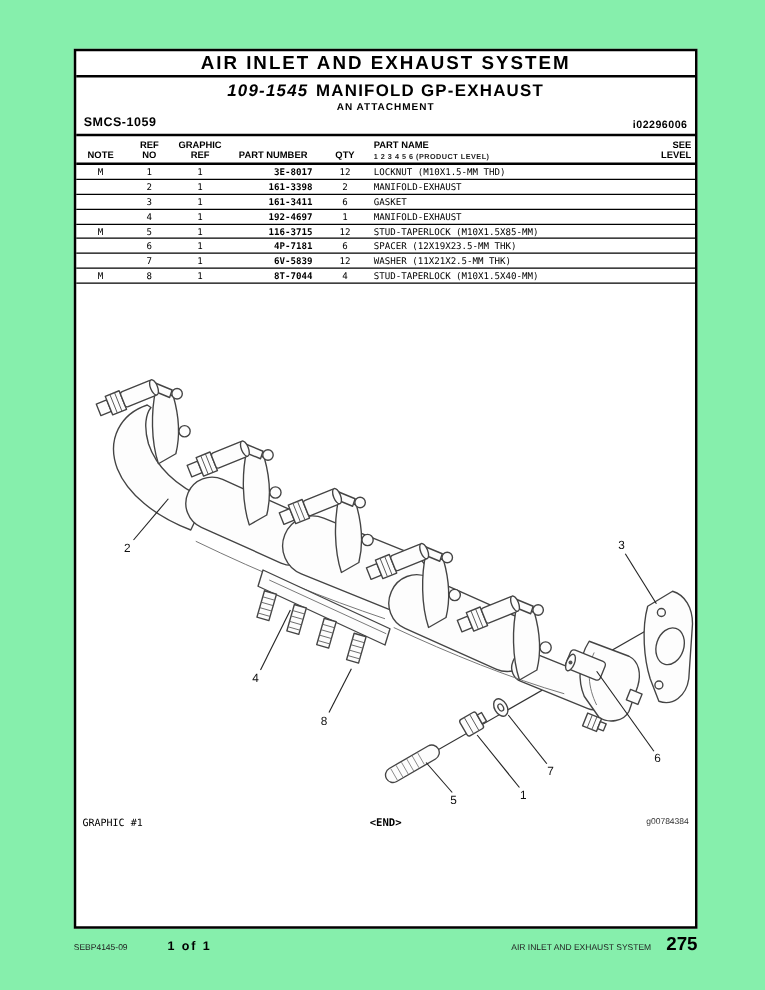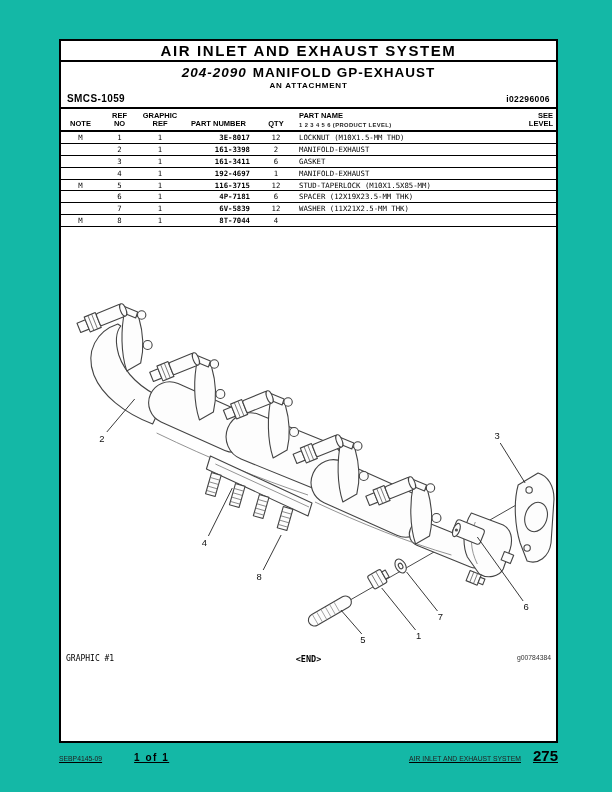--- a/index.html
+++ b/index.html
@@ -1,17 +1,17 @@
 <!DOCTYPE html>
 <html><head>
 <meta charset="utf-8">
 <style>
   * { margin:0; padding:0; box-sizing:border-box; }
   html,body { width:612px; height:792px; background:#ffffff; font-family:"Liberation Sans", sans-serif; color:#000; }
-  .canvas { position:relative; width:612px; height:792px; background:#14b8a6; overflow:hidden; }
+  .canvas { position:relative; width:612px; height:792px; background:#86efac; overflow:hidden; }
 
   .sheet { position:absolute; left:59px; top:39px; width:499px; height:704px; border:2px solid #000; background:#fff; }
 
   .titlebar { height:21px; border-bottom:2px solid #000; display:flex; align-items:center; justify-content:center; }
   .titlebar .t { font-weight:bold; font-size:15px; letter-spacing:1.6px; }
 
   .subhead { position:relative; height:47px; border-bottom:2px solid #000; }
   .subhead .line1 { text-align:center; padding-top:3px; font-size:13.5px; font-weight:bold; letter-spacing:1px; }
   .subhead .line1 .pn { font-style:italic; margin-right:6px; }
   .subhead .line2 { text-align:center; font-size:8px; font-weight:bold; letter-spacing:.8px; margin-top:1px; }
@@ -34,21 +34,21 @@
   .footnote { height:12px; font-family:"DejaVu Sans Mono", monospace; font-size:7.3px; padding:2px 0 0 3px; }
 
   .diagram { position:relative; height:427px; }
   .diagram svg { position:absolute; inset:0; width:100%; height:100%; }
 
   .gfooter { display:flex; height:13px; padding:0 5px; }
   .gfooter .cap { flex:1; text-align:left; font-family:"DejaVu Sans Mono", monospace; font-size:8px; }
   .gfooter .end { flex:1; text-align:center; font-family:"DejaVu Sans Mono", monospace; font-weight:bold; font-size:8.5px; }
   .gfooter .gid { flex:1; text-align:right; font-size:6.8px; color:#333; }
 
-  .pagefooter { position:absolute; left:59px; width:499px; top:747px; display:flex; justify-content:space-between; align-items:baseline;text-decoration:underline; }
+  .pagefooter { position:absolute; left:59px; width:499px; top:747px; display:flex; justify-content:space-between; align-items:baseline; }
   .pagefooter .lgrp, .pagefooter .rgrp { display:flex; align-items:baseline; }
   .pagefooter .media { font-size:6.8px; color:#222; }
   .pagefooter .pof { font-size:10px; font-weight:bold; letter-spacing:1.5px; margin-left:32px; }
   .pagefooter .sect { font-size:6.8px; color:#222; }
   .pagefooter .pno { font-size:15px; font-weight:bold; margin-left:12px; }
 
   .art { stroke:#444; stroke-width:1.1; fill:#fdfdfd; stroke-linejoin:round; stroke-linecap:round; }
   .callout-line { stroke:#222; stroke-width:.9; }
   .callout-num { font-family:"Liberation Sans", sans-serif; font-size:9.5px; fill:#111; text-anchor:middle; }
 </style>
@@ -57,21 +57,21 @@
 
 <div class="canvas">
   <div class="sheet">
 
     <div class="titlebar">
       <span class="t">AIR INLET AND EXHAUST SYSTEM</span>
     </div>
 
     <div class="subhead">
       <div class="line1">
-        <span class="pn">204-2090</span><span>MANIFOLD GP-EXHAUST</span>
+        <span class="pn">109-1545</span><span>MANIFOLD GP-EXHAUST</span>
       </div>
       <div class="line2">AN ATTACHMENT</div>
       <div class="smcs">SMCS-1059</div>
       <div class="docid">i02296006</div>
     </div>
 
     <div class="grid thead">
       <div class="c">NOTE</div>
       <div class="c"><span>REF</span><br><span>NO</span></div>
       <div class="c"><span>GRAPHIC</span><br><span>REF</span></div>
@@ -151,20 +151,21 @@
         <div class="pname">WASHER (11X21X2.5-MM THK)</div>
         <div class="see"></div>
       </div>
 
       <div class="grid trow">
         <div class="c">M</div>
         <div class="c">8</div>
         <div class="c">1</div>
         <div class="pnum">8T-7044</div>
         <div class="c">4</div>
+        <div class="pname">STUD-TAPERLOCK (M10X1.5X40-MM)</div>
         <div class="see"></div>
       </div>
     </div>
 
 
     <div class="diagram">
       <svg viewBox="0 0 497 427" preserveAspectRatio="none">
         <defs>
           <pattern id="hatch" width="4" height="4" patternUnits="userSpaceOnUse" patternTransform="rotate(40)">
             <rect width="4" height="4" fill="#f2f2f2"></rect>

